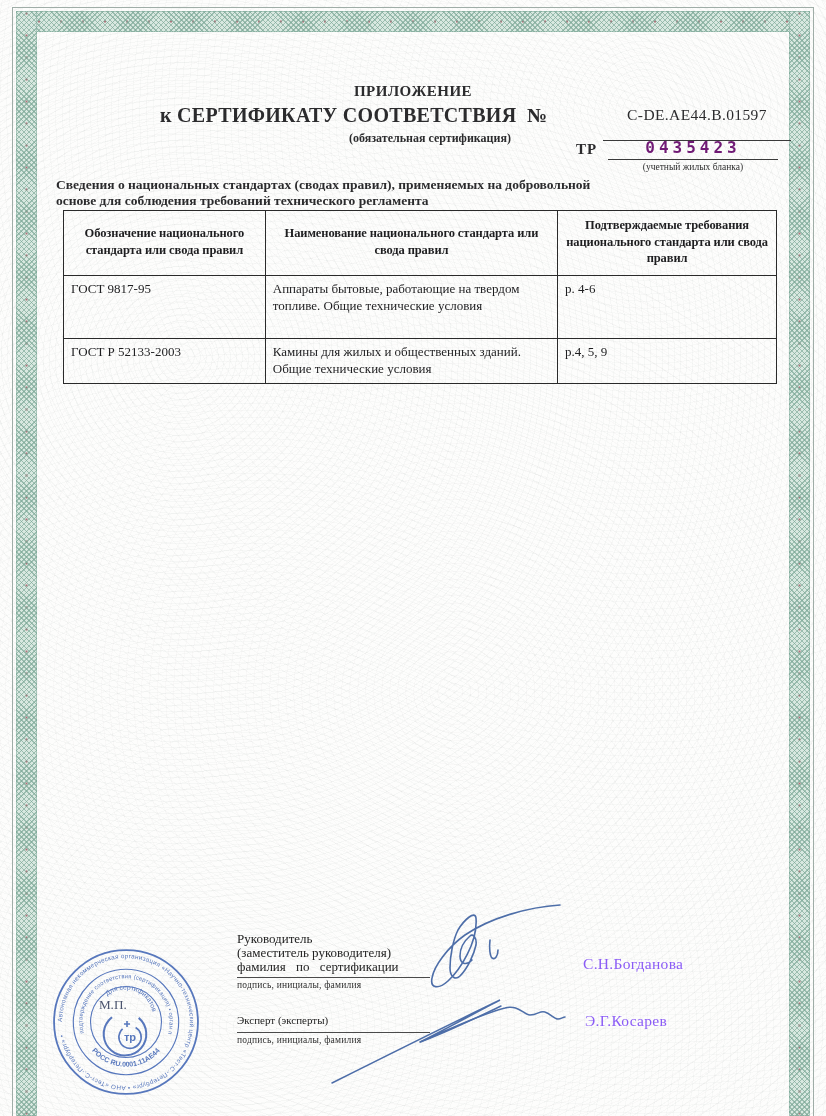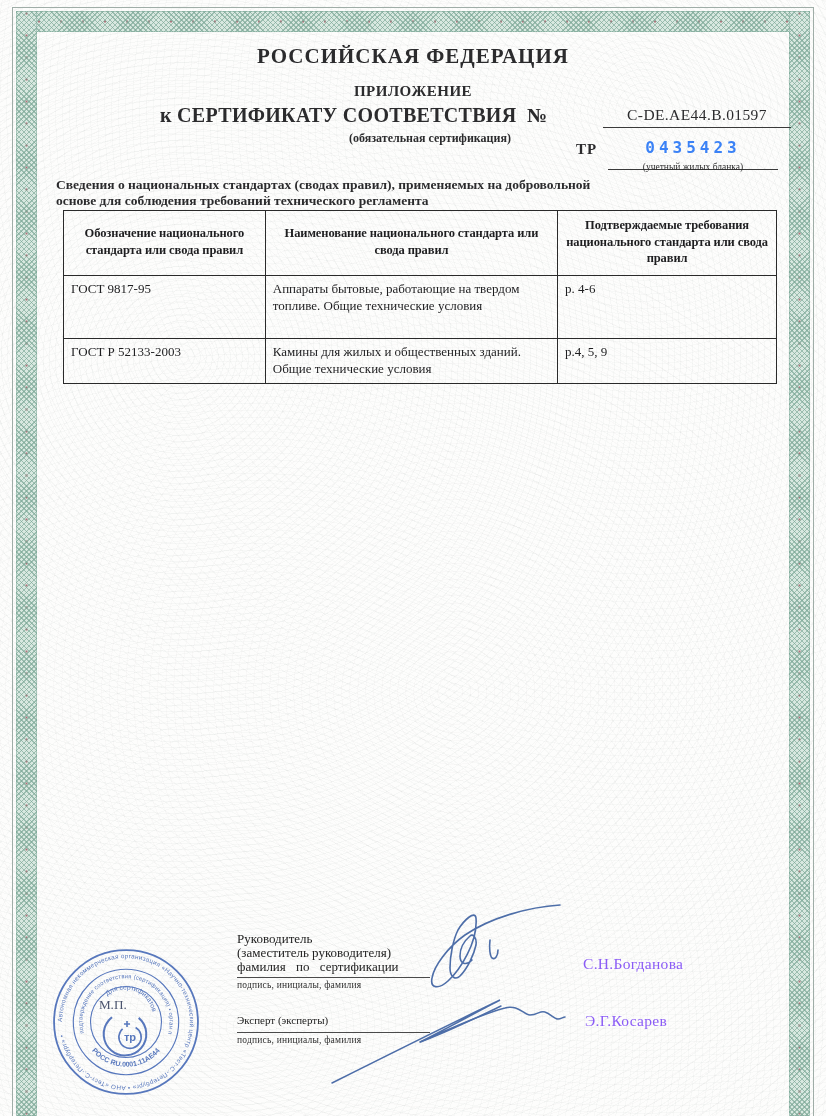--- a/index.html
+++ b/index.html
@@ -38,29 +38,29 @@
   .band-left{left:16px;top:11px;width:21px;height:1105px;}
   .band-right{left:789px;top:11px;width:21px;height:1105px;}
 
   .abs{position:absolute;}
   .country-title{left:0;top:44px;width:826px;font-size:21px;font-weight:bold;letter-spacing:1px;text-align:center;}
   .doc-title{left:0;top:83px;width:826px;font-size:15px;font-weight:bold;letter-spacing:.5px;text-align:center;}
   .cert-row{left:160px;top:104px;font-size:20px;font-weight:bold;letter-spacing:.3px;white-space:nowrap;text-align:right;}
   .cert-number{
     left:603px;top:106px;width:188px;text-align:center;
     font-size:15.5px;letter-spacing:.4px;
-    border-bottom:1.2px solid #3a3a3a;padding-bottom:3px;
+    border-bottom:1.2px solid #3a3a3a;padding-bottom:16px;
   }
   .cert-type{left:260px;top:131px;width:340px;text-align:center;font-size:12px;font-weight:bold;}
   .tr-label{left:576px;top:141px;font-size:15px;font-weight:bold;letter-spacing:1px;}
   .blank-number{
     left:608px;top:138px;width:170px;text-align:center;
     font-family:"DejaVu Sans Mono", monospace;
-    font-size:16px;font-weight:bold;letter-spacing:4px;color:#3b82f6;
-    border-bottom:1.2px solid #3a3a3a;padding-bottom:12px;
+    font-size:16px;font-weight:bold;letter-spacing:4px;color:#701a75;
+    border-bottom:1.2px solid #3a3a3a;padding-bottom:2px;
   }
   .blank-caption{left:608px;top:162px;width:170px;text-align:center;font-size:9.5px;color:#2f2f2f;}
   .intro{left:56px;top:177px;width:714px;font-size:13.5px;font-weight:bold;line-height:16px;}
 
   table.standards{
     position:absolute;left:63px;top:210px;width:714px;
     border-collapse:collapse;table-layout:fixed;
     font-size:13px;line-height:1.32;color:#1e1e20;padding-left:36px;
   }
   table.standards col.c1{width:28.3%;} table.standards col.c2{width:41%;} table.standards col.c3{width:30.7%;}
@@ -95,21 +95,20 @@
 </head>
 <body>
 
 <div class="page">
 
   <div class="outer-line"></div>
   <div class="band band-top"></div>
   <div class="band band-left"></div>
   <div class="band band-right"></div>
 
-  <div class="abs country-title">РОССИЙСКАЯ ФЕДЕРАЦИЯ</div>
   <div class="abs doc-title">ПРИЛОЖЕНИЕ</div>
   <div class="abs cert-row"><span>к СЕРТИФИКАТУ СООТВЕТСТВИЯ</span>&nbsp;&nbsp;<span>№</span></div>
   <div class="abs cert-number">C-DE.AE44.B.01597</div>
   <div class="abs cert-type">(обязательная сертификация)</div>
   <div class="abs tr-label">ТР</div>
   <div class="abs blank-number">0435423</div>
   <div class="abs blank-caption">(учетный жилых бланка)</div>
   <div class="abs intro">
     <span>Сведения о национальных стандартах (сводах правил), применяемых на добровольной</span><br>
     <span>основе для соблюдения требований технического регламента</span>

